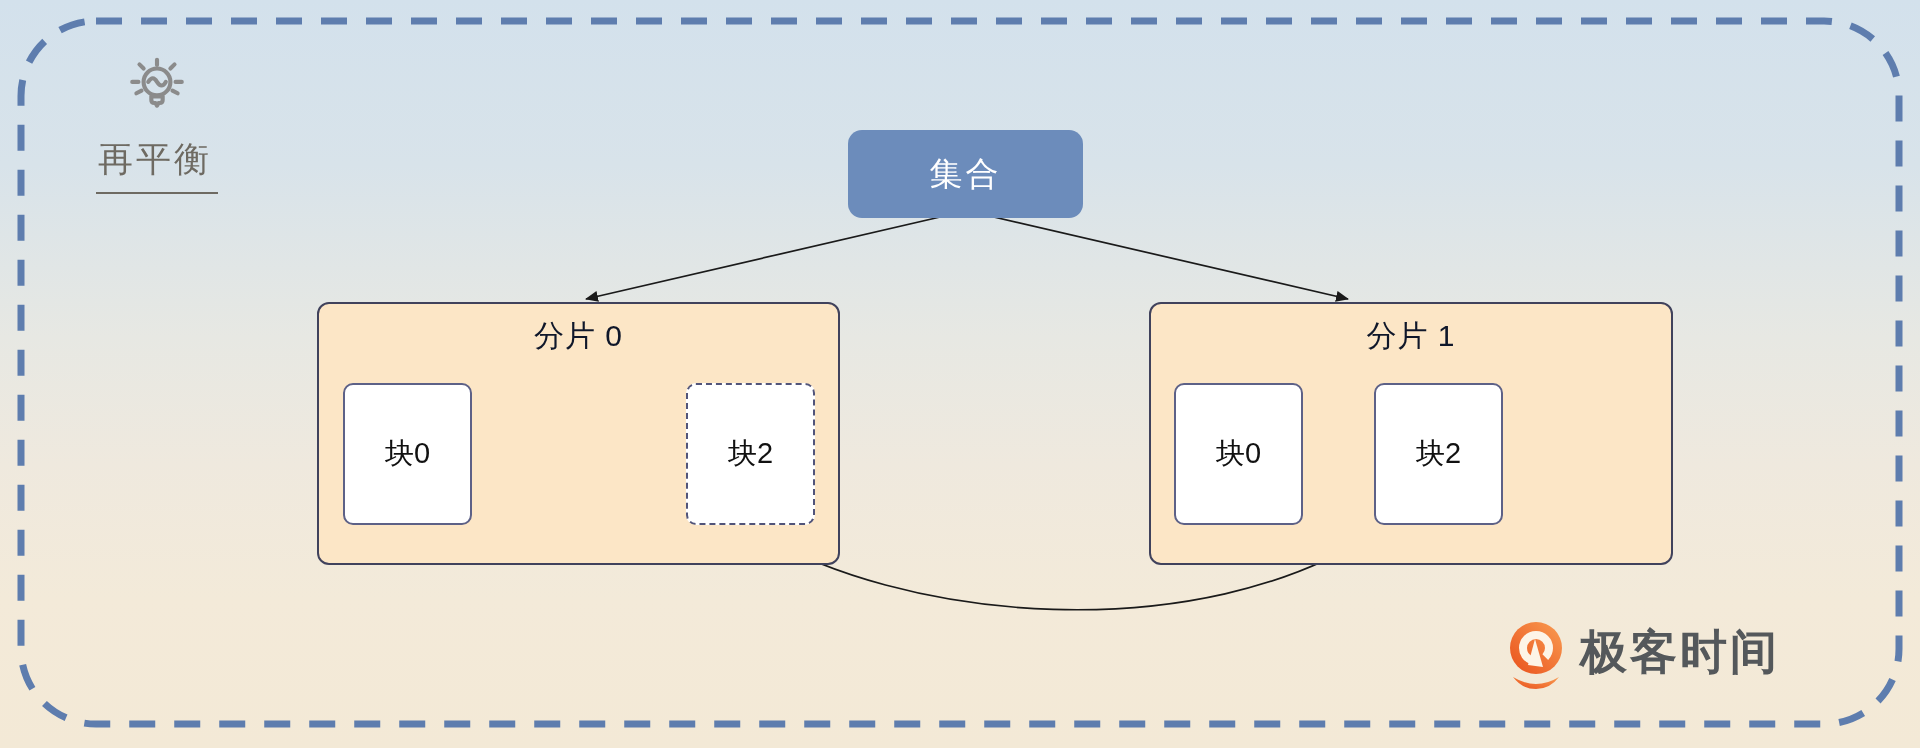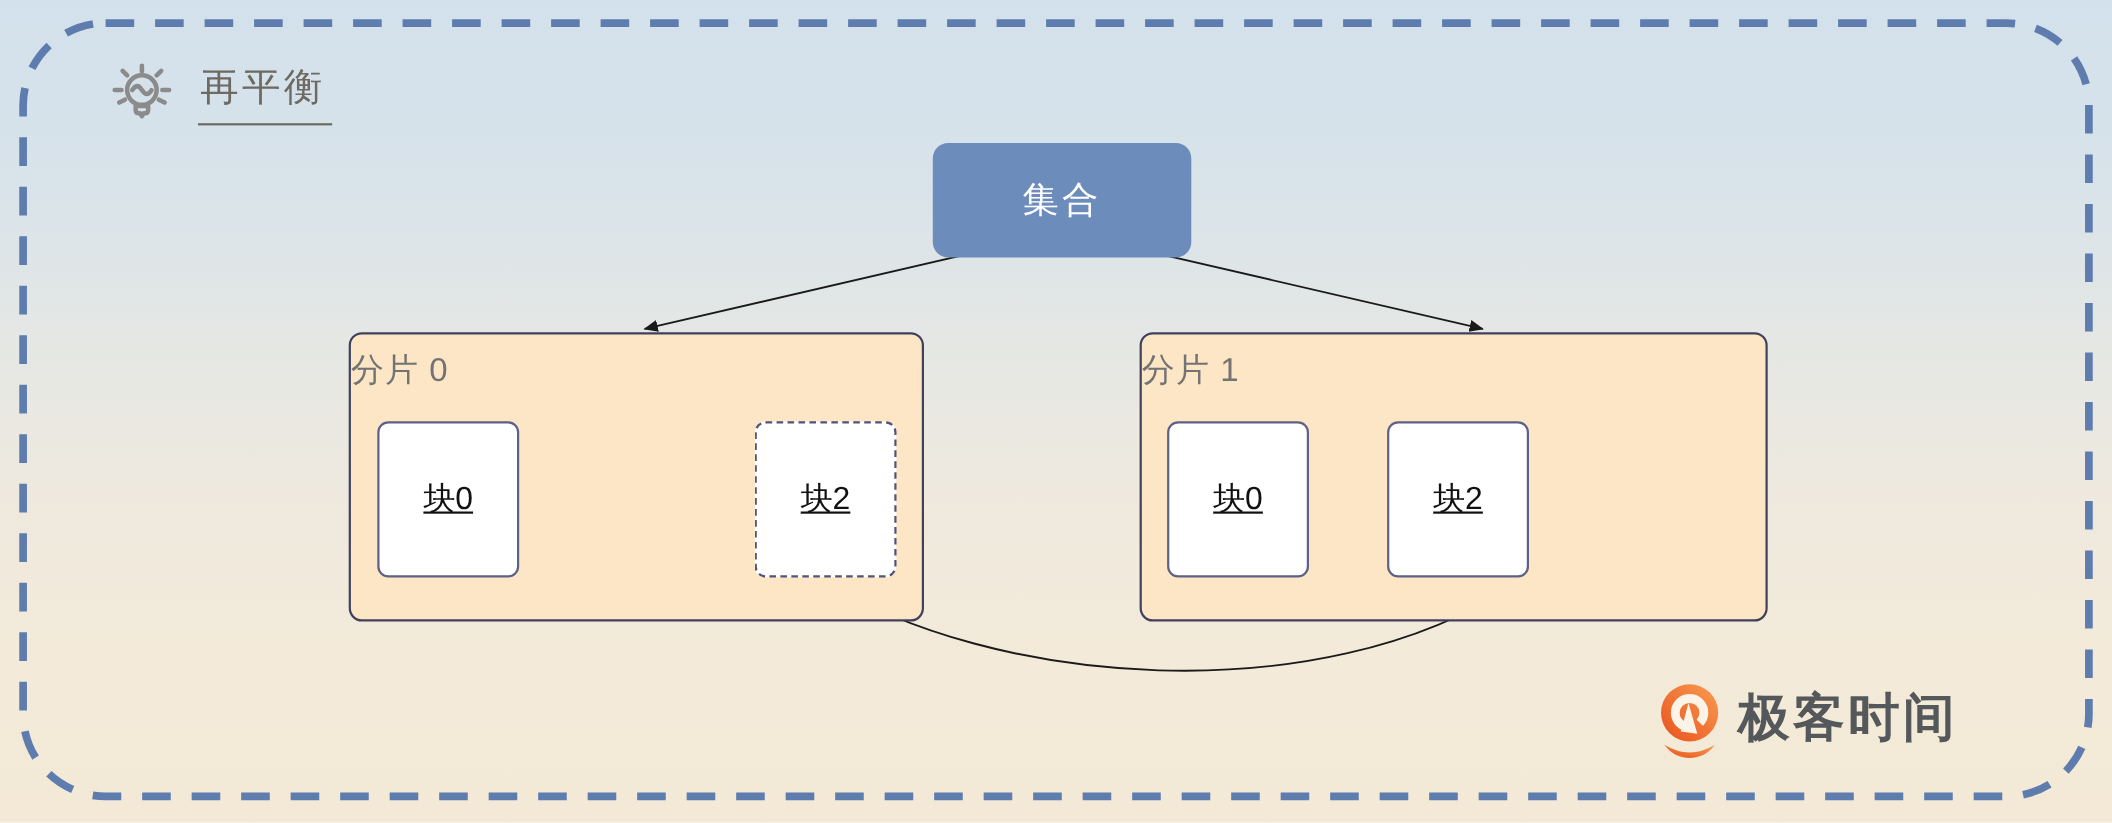--- a/index.html
+++ b/index.html
@@ -11,50 +11,50 @@
     background:linear-gradient(180deg,
       #d3e1ec 0%,
       #d8e3ea 22%,
       #e7e8e3 45%,
       #efe9de 62%,
       #f3ead9 80%,
       #f3e9d6 100%);
   }
   .layer{position:absolute;left:0;top:0;pointer-events:none;}
   
-  .header{position:absolute;left:96px;top:52px;display:flex;align-items:center;gap:18px;}
+  .header{position:absolute;left:96px;top:52px;display:flex;align-items:center;gap:18px;flex-direction:column;}
   .bulb-svg{width:66px;height:66px;}
   .title{
     font-size:35px;color:#6e6a62;letter-spacing:3px;
     border-bottom:2px solid #6e6a62;padding:0 6px 9px 2px;
   }
   
   .collection{
-    position:absolute;left:848px;top:130px;width:235px;height:104px;
+    position:absolute;left:848px;top:130px;width:235px;height:88px;
     background:#6c8cbb;border-radius:14px;
     display:flex;align-items:center;justify-content:center;
     color:#ffffff;font-size:33px;letter-spacing:3px;
   }
   
   .shard{
     position:absolute;top:302px;height:263px;
     background:#fce6c6;border:2px solid #40425c;border-radius:12px;
     box-sizing:border-box;
   }
   .shard0{left:317px;width:523px;}
-  .shard1{left:1036px;width:571px;}
+  .shard1{left:1149px;width:524px;}
   .shard-label{
-    position:absolute;top:12px;left:0;width:100%;
-    font-size:30px;color:#737373;letter-spacing:1px;
+    position:absolute;top:12px;left:0;width:100%;text-align:center;
+    font-size:30px;color:#0f172a;letter-spacing:1px;
   }
   .chunk{
     position:absolute;top:79px;width:129px;height:142px;
     background:#ffffff;border:2px solid #5d6187;border-radius:10px;
     display:flex;align-items:center;justify-content:center;
-    font-size:29px;color:#111111;box-sizing:border-box;text-decoration:underline;
+    font-size:29px;color:#111111;box-sizing:border-box;
   }
   .chunk.dashed{border:2px dashed #51547a;}
   .s0c0{left:24px;}  .s0c1{left:201px;} .s0c2{left:367px;}
   .s1c0{left:23px;}  .s1c2{left:223px;}
   
   .logo{position:absolute;left:1506px;top:621px;display:flex;align-items:flex-start;gap:14px;}
   .logo-svg{width:60px;height:72px;}
   .logo-text{font-size:47px;font-weight:700;color:#54585b;letter-spacing:3px;}
 </style>
 </head>

